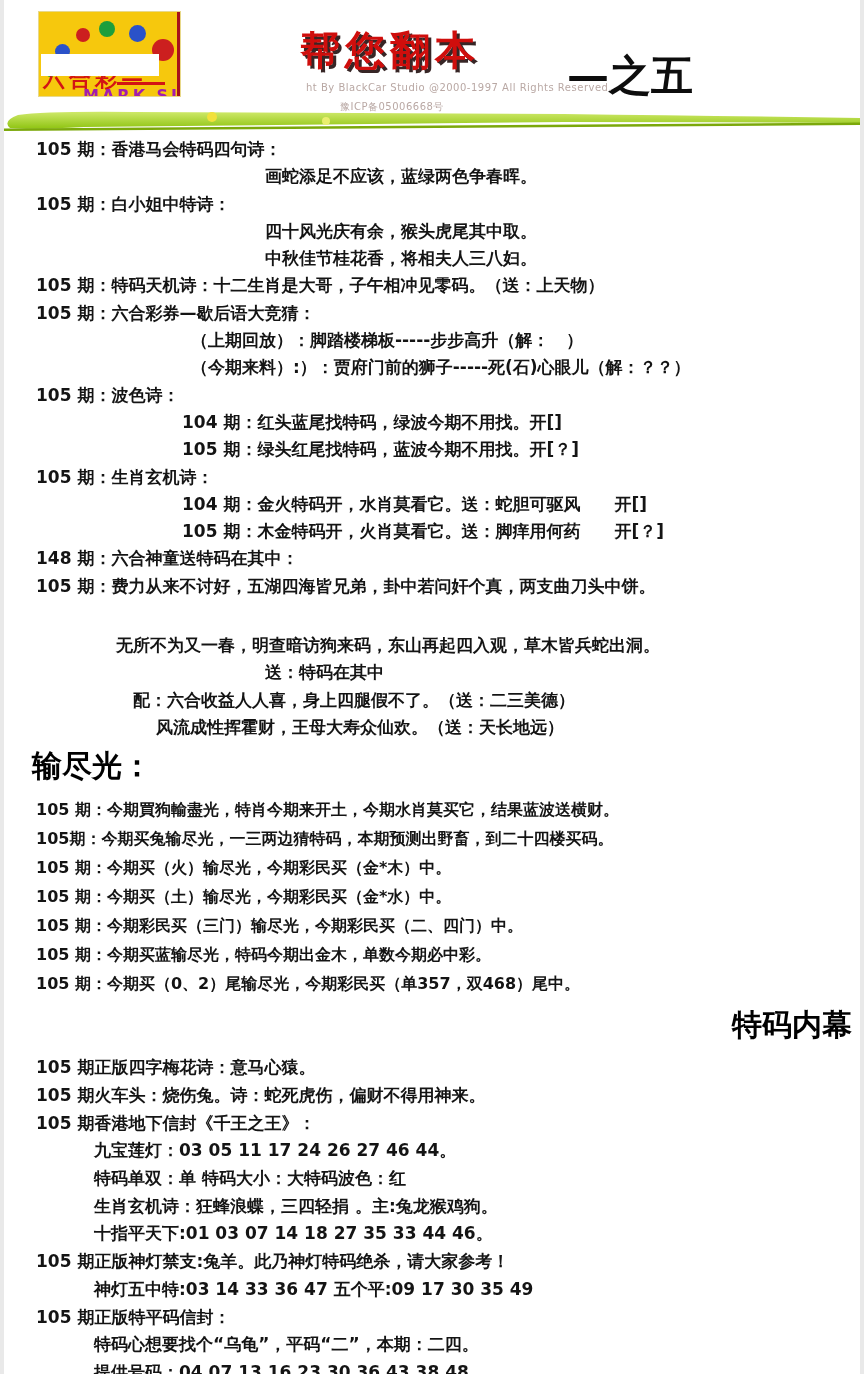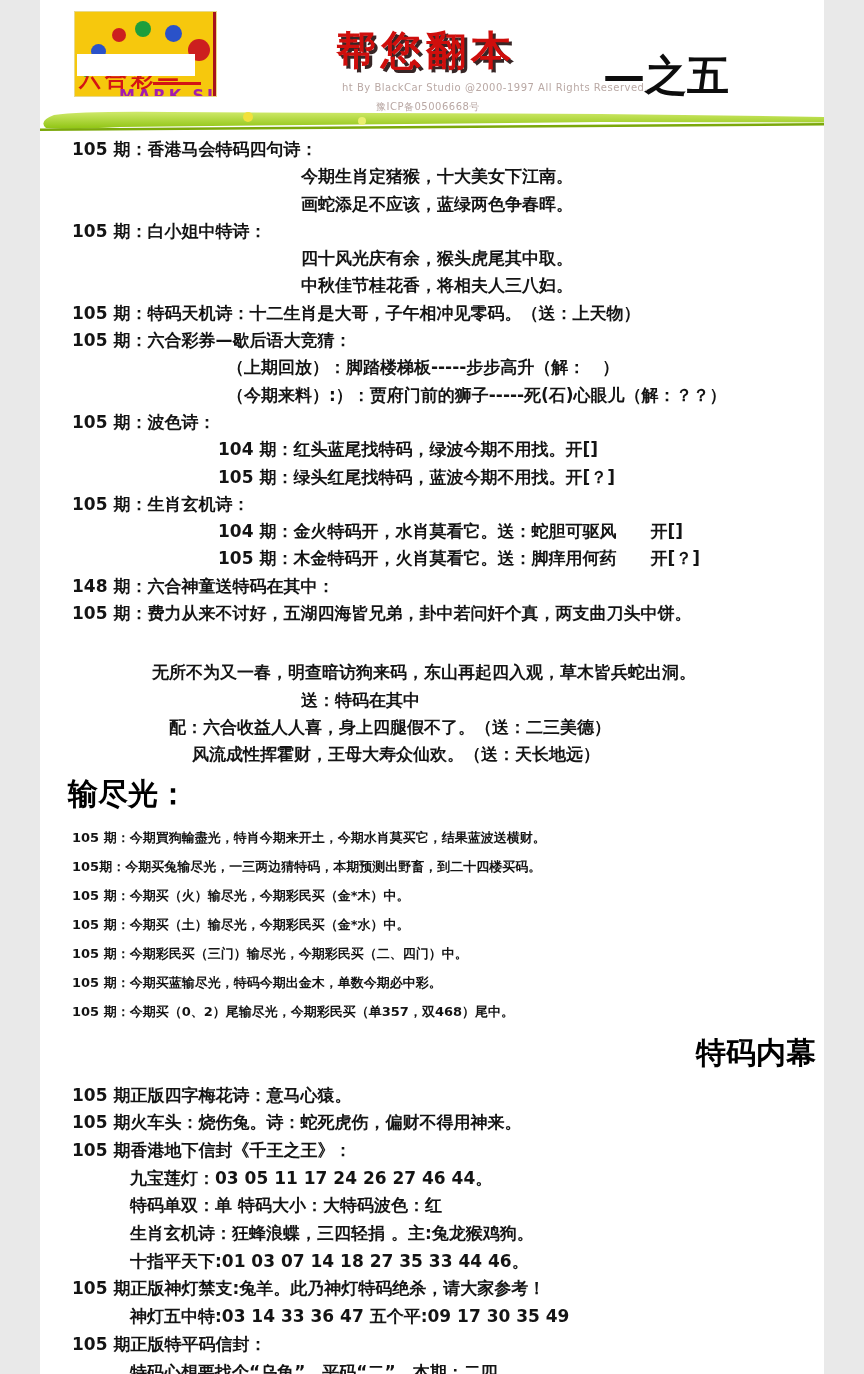--- a/index.html
+++ b/index.html
@@ -1,17 +1,17 @@
 <!DOCTYPE html>
 <html style="--title-red: #cf0e0c; --logo-yellow: #f6c80d;"><head>
 <meta charset="utf-8">
 <style>
   html,body{margin:0;padding:0;background:#e9e9e9;}
   #page{
-    position:relative;width:784px;height:1374px;margin:0 auto;
+    position:relative;width:856px;height:1374px;margin:0 auto;
     background:#fff;overflow:hidden;
     font-family:"DejaVu Sans","Liberation Sans",sans-serif;
     font-weight:bold;color:#141414;
   }
   
   #header{position:relative;height:132px;}
   .logo{
     position:absolute;left:35px;top:12px;width:141px;height:84px;
     background:var(--logo-yellow,#f6c80d);overflow:hidden;
     box-shadow:0 0 0 1px #e8d98a;
@@ -59,21 +59,21 @@
   }
   .icp-line{
     position:absolute;left:336px;top:100px;font-size:10px;font-weight:normal;
     color:#b9a8a4;white-space:nowrap;letter-spacing:.5px;
   }
   .banner{position:absolute;left:0;top:110px;width:864px;height:22px;}
   
   #content{padding:4px 8px 0 32px;}
   .line{white-space:nowrap;overflow:hidden;}
   .s1 .line{font-size:17px;line-height:27.3px;}
-  .s2 .line{font-size:13px;line-height:29px;}
+  .s2 .line{font-size:16px;line-height:29px;}
   .s3 .line{font-size:17px;line-height:27.7px;}
   .section-heading{
     font-family:Liberation Mono, monospace;
     font-size:30px;line-height:34px;color:#000;
   }
   .h-shujinguang{margin:10px 0 10px -4px;}
   .h-temaneimu{margin:12px 0 10px -4px;text-align:right;}
   .i0{padding-left:0;}
   .i1{padding-left:58px;}
   .i2{padding-left:80px;margin-top:32px;}
@@ -121,21 +121,20 @@
       <path d="M0,18.5 L864,12.5 L864,15 L0,21 Z" fill="#7ba80a"></path>
       <circle cx="208" cy="7" r="5" fill="#f2e13c"></circle>
       <circle cx="322" cy="11" r="4" fill="#e9ef6e"></circle>
     </svg>
   </div>
 
   <div id="content">
 
     <div class="section s1">
         <div class="line i0">105 期：香港马会特码四句诗：</div>
-        <div class="line i7">今期生肖定猪猴，十大美女下江南。</div>
         <div class="line i7">画蛇添足不应该，蓝绿两色争春晖。</div>
         <div class="line i0">105 期：白小姐中特诗：</div>
         <div class="line i7">四十风光庆有余，猴头虎尾其中取。</div>
         <div class="line i7">中秋佳节桂花香，将相夫人三八妇。</div>
         <div class="line i0">105 期：特码天机诗：十二生肖是大哥，子午相冲见零码。（送：上天物）</div>
         <div class="line i0">105 期：六合彩券—歇后语大竞猜：</div>
         <div class="line i6">（上期回放）：脚踏楼梯板-----步步高升（解：　）</div>
         <div class="line i6">（今期来料）:）：贾府门前的狮子-----死(石)心眼儿（解：？？）</div>
         <div class="line i0">105 期：波色诗：</div>
         <div class="line i5">104 期：红头蓝尾找特码，绿波今期不用找。开[]</div>

